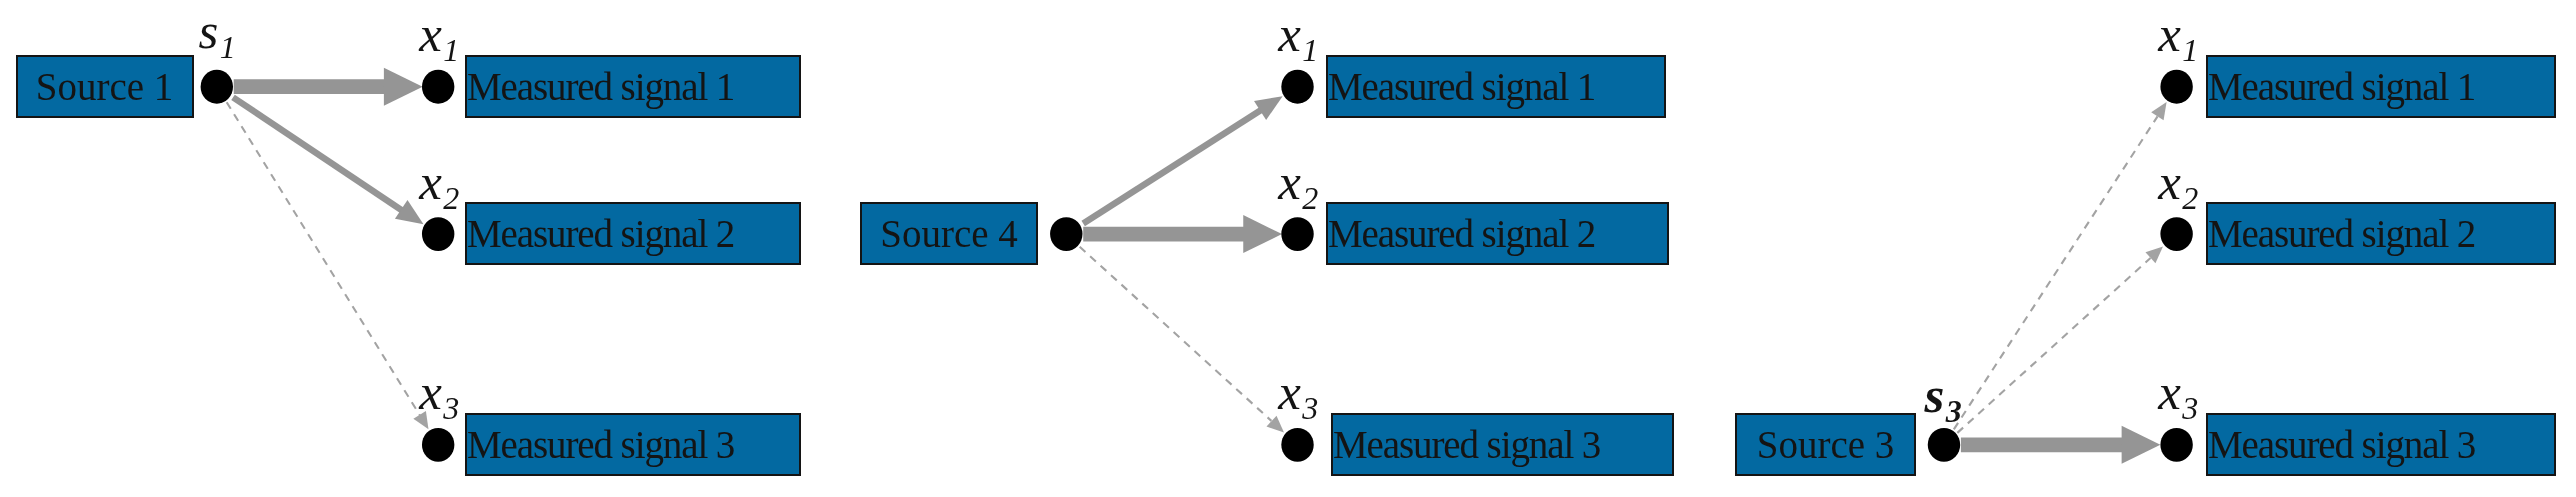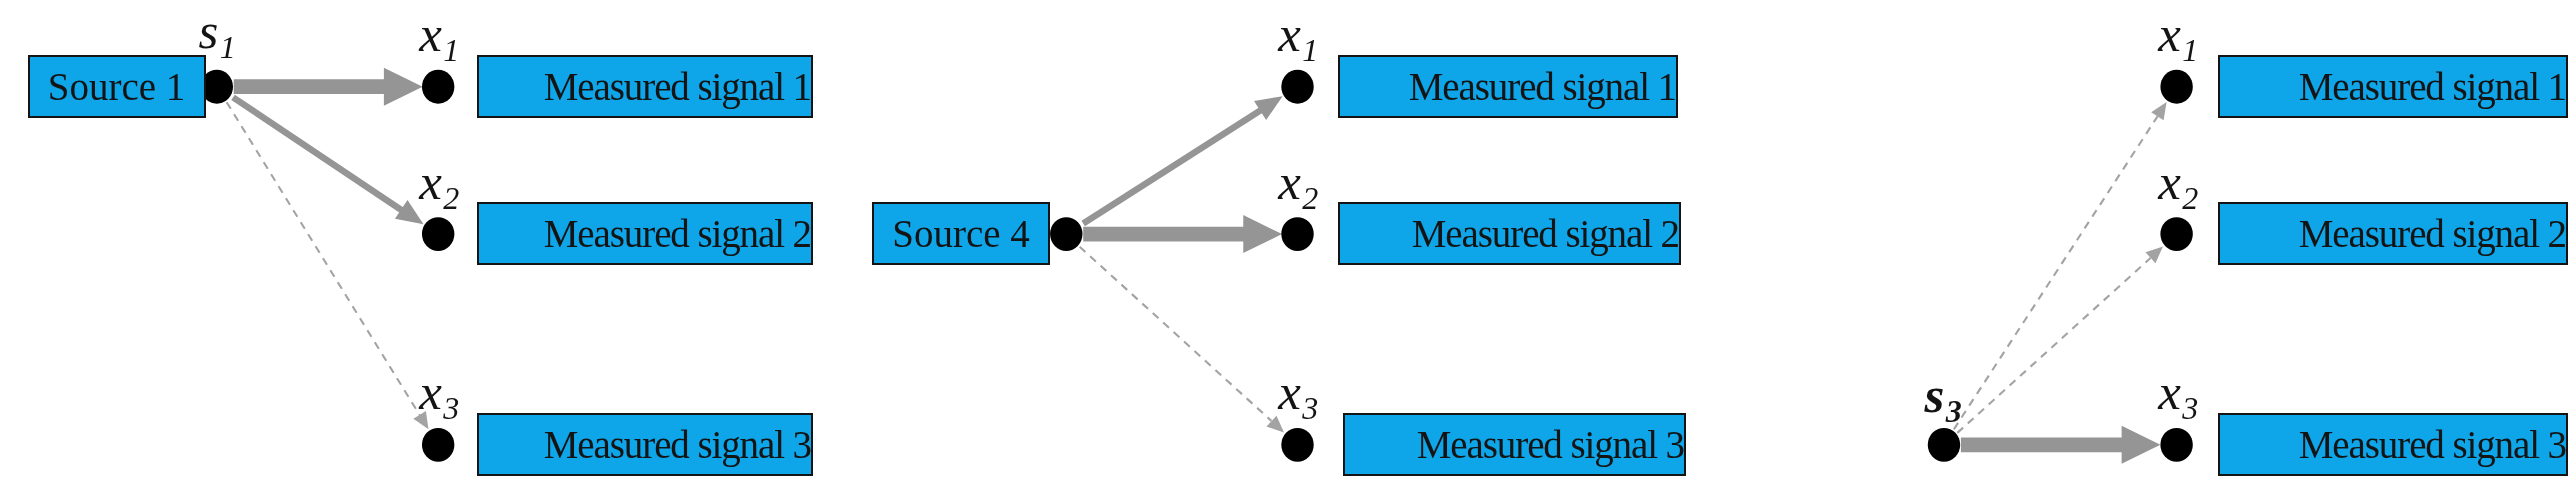--- a/index.html
+++ b/index.html
@@ -6,24 +6,24 @@
     --arrow-solid:#959595;
     --arrow-dashed:#a3a3a3;
     --node:#000000;
     --ink:#141414;
     --bg:#ffffff;
   }
   html,body{margin:0;padding:0;background:var(--bg);}
   .stage{position:relative;width:2576px;height:497px;background:var(--bg);overflow:hidden;
          font-family:"Liberation Serif", serif;color:var(--ink);}
   svg.wires{position:absolute;left:0;top:0;z-index:1;}
-  .box{position:absolute;box-sizing:border-box;border:2.8px solid var(--ink);background:#0ea5e9;
-       display:flex;align-items:center;z-index:2;font-size:39px;line-height:1;white-space:nowrap;margin-left:12px;}
+  .box{position:absolute;box-sizing:border-box;border:2.8px solid var(--ink);background:#0369a1;
+       display:flex;align-items:center;z-index:2;font-size:39px;line-height:1;white-space:nowrap;}
   .src-box{justify-content:center;}
-  .sig-box{justify-content:flex-end;letter-spacing:-1.1px;}
+  .sig-box{justify-content:flex-start;letter-spacing:-1.1px;}
   .node-label{position:absolute;width:99px;text-align:center;z-index:3;
               font-style:italic;font-size:51px;line-height:1;white-space:nowrap;}
   .node-label .sub{font-size:32px;font-style:italic;position:relative;top:10px;left:1.4px;}
   
   .w-strong line{stroke:var(--arrow-solid);stroke-width:21px;}
   .w-strong polygon{fill:var(--arrow-solid);}
   .w-medium line{stroke:var(--arrow-solid);stroke-width:9px;}
   .w-medium polygon{fill:var(--arrow-solid);}
   .w-weak line{stroke:var(--arrow-dashed);stroke-width:3px;stroke-dasharray:11 9;}
   .w-weak polygon{fill:var(--arrow-dashed);}
@@ -138,20 +138,23 @@
   <div class="box sig-box" style="left:1326px;top:55px;width:340px;height:63px;">
     <span>Measured signal 1</span>
   </div>
   <div class="box sig-box" style="left:1326px;top:202px;width:343px;height:63px;">
     <span>Measured signal 2</span>
   </div>
   <div class="box sig-box" style="left:1331px;top:413px;width:343px;height:63px;">
     <span>Measured signal 3</span>
   </div>
 
+  <div class="box src-box" style="left:1735px;top:413px;width:181px;height:63px;">
+    <span>Source 3</span>
+  </div>
   <div class="node-label" style="left:1893px;top:370px;font-weight:bold;">
     <span>s</span><span class="sub">3</span>
   </div>
 
   <div class="node-label" style="left:2128px;top:9.2px;">
     <span>x</span><span class="sub">1</span>
   </div>
   <div class="node-label" style="left:2128px;top:157px;">
     <span>x</span><span class="sub">2</span>
   </div>

